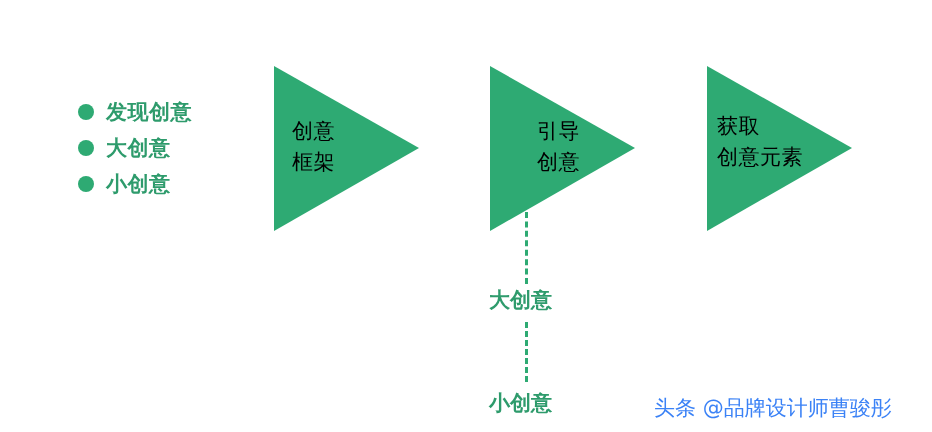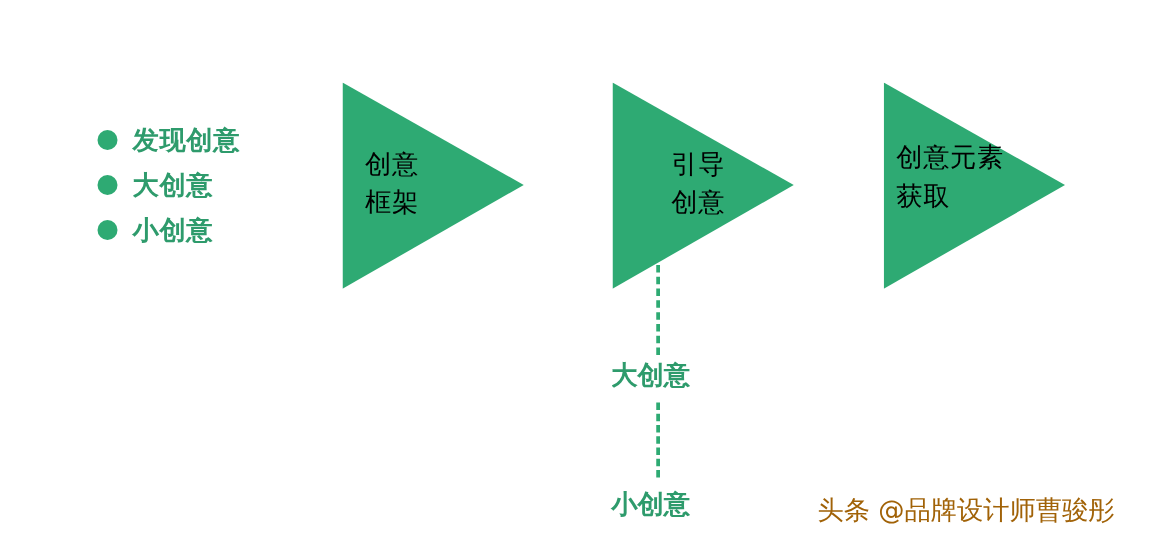--- a/index.html
+++ b/index.html
@@ -12,21 +12,21 @@
   .dot { width: 16px; height: 16px; border-radius: 50%; background: #2eaa73; margin-right: 12px; }
   .bullet-label { font-size: 21px; font-weight: bold; color: #2e9b6c; letter-spacing: 0.5px; }
   .tri { position: absolute; }
   .tri-label {
     position: absolute; color: #000000; font-size: 21px; font-weight: normal; line-height: 31px;
     letter-spacing: 0.5px;
   }
   .dash-line { position: absolute; width: 0; border-left: 3px dashed #2eaa73; }
   .sub-label { position: absolute; font-size: 21px; font-weight: bold; color: #2e9b6c; }
   .watermark {
-    position: absolute; left: 654px; top: 394px; font-size: 21px; color: #a16207;
+    position: absolute; left: 654px; top: 394px; font-size: 21px; color: #3b82f6;
     text-shadow: 1px 1px 1px #ffffff, -1px -1px 1px #ffffff;
   }
 </style>
 </head>
 <body>
 
 <div class="bullet-list">
   <div class="bullet-item">
     <span class="dot"></span>
     <span class="bullet-label">发现创意</span>
@@ -54,22 +54,22 @@
 </svg>
 <div class="tri-label" style="left:509px;top:116px;margin-left:28px;">
   <div>引导</div>
   <div>创意</div>
 </div>
 
 <svg class="tri" style="left:707px;top:66px;" width="146" height="166">
   <polygon points="0,0 145,82 0,165" fill="#2eaa73"></polygon>
 </svg>
 <div class="tri-label" style="left:717px;top:111px;">
+  <div>获取</div>
   <div>创意元素</div>
-  <div>获取</div>
 </div>
 
 <div class="dash-line" style="left:525px;top:212px;height:72px;"></div>
 <div class="sub-label" style="left:489px;top:286px;">大创意</div>
 <div class="dash-line" style="left:525px;top:322px;height:60px;"></div>
 <div class="sub-label" style="left:489px;top:389px;">小创意</div>
 
 <div class="watermark">头条 @品牌设计师曹骏彤</div>
 
 </body></html>

